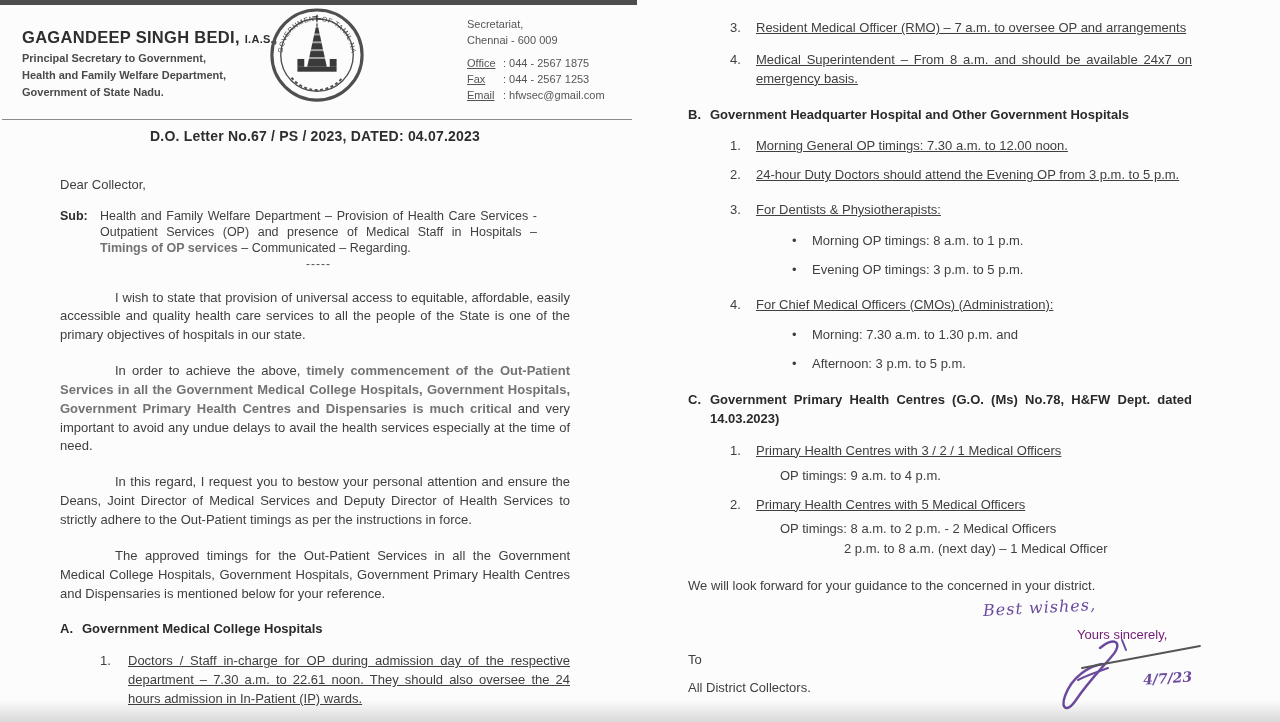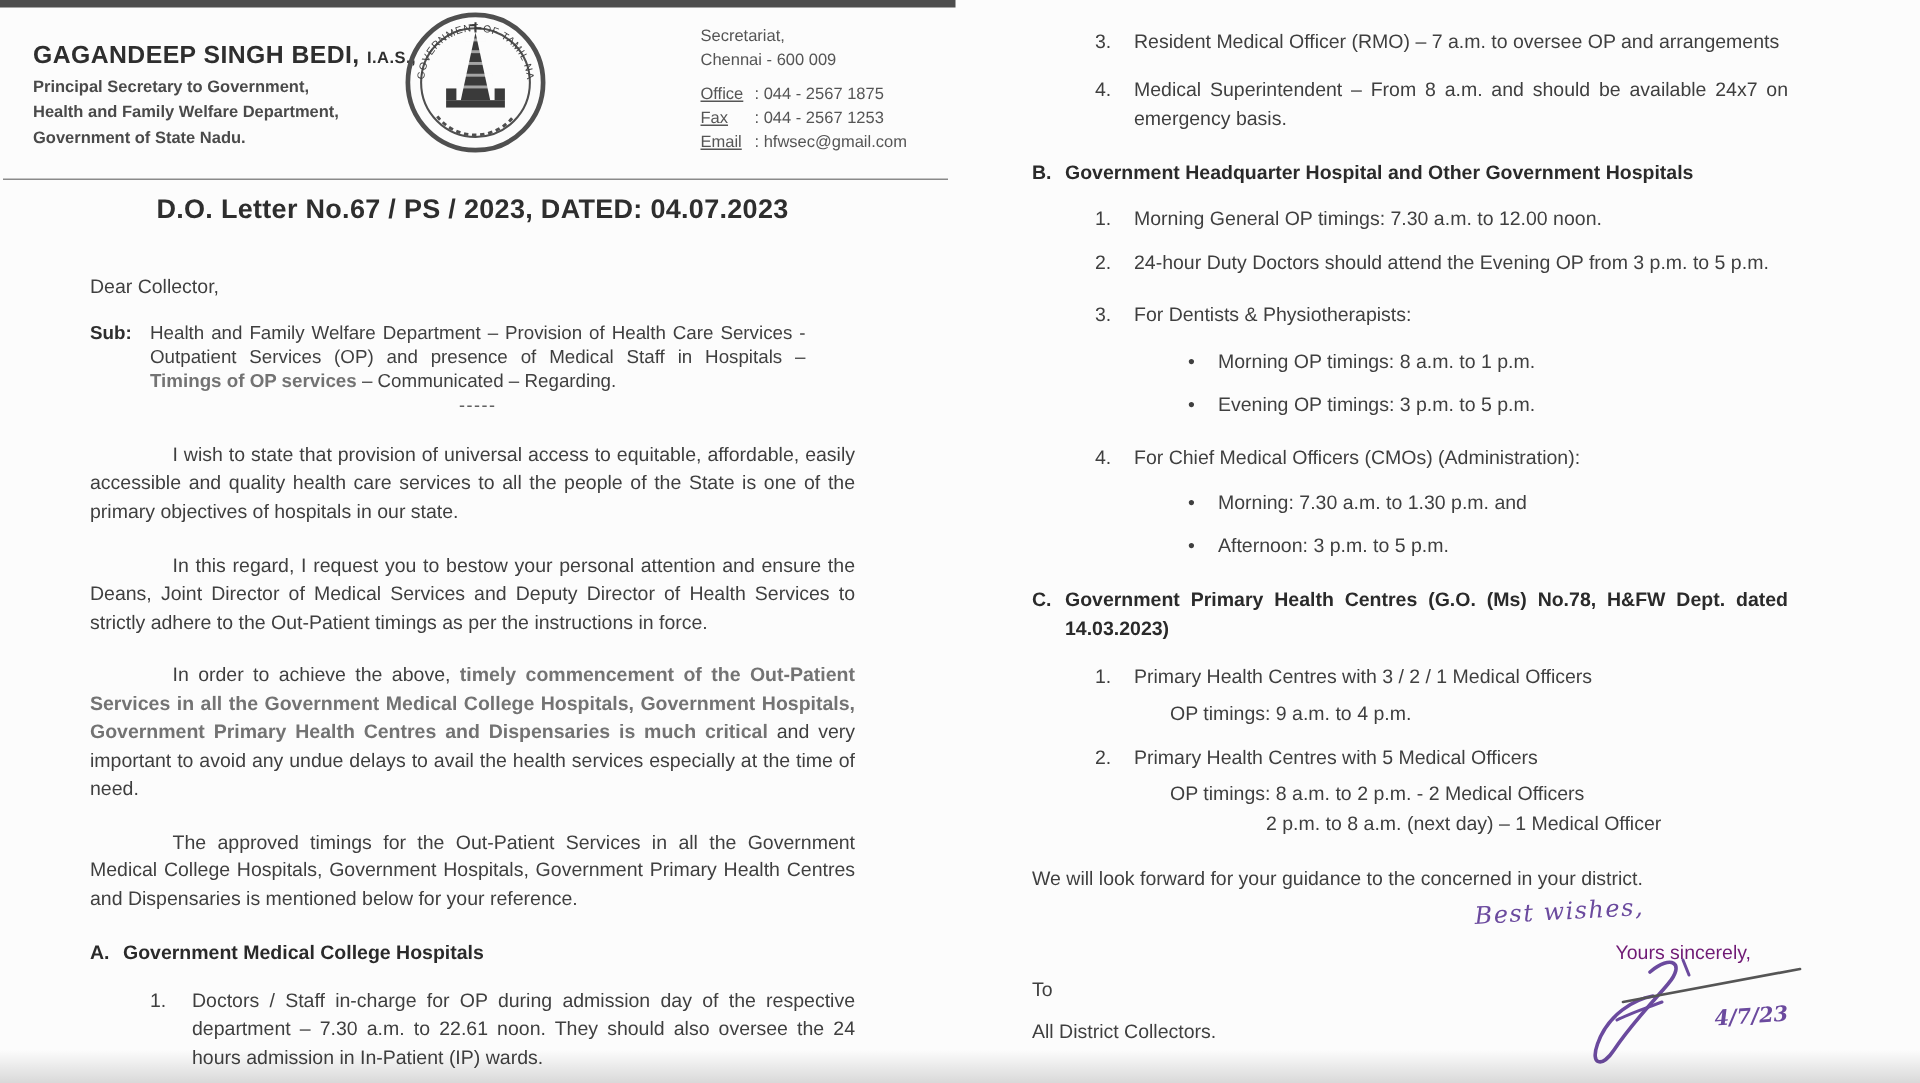--- a/index.html
+++ b/index.html
@@ -23,38 +23,38 @@
   .lh-name .ias{font-size:11px;font-weight:bold;}
   .lh-title div{font-weight:bold;font-size:11px;color:#4a4a4a;line-height:1.55;}
   .seal{position:absolute;left:268px;top:6px;}
   .lh-right{position:absolute;left:467px;top:17px;font-size:11px;color:#555;line-height:1.45;}
   .lh-contact{margin-top:7px;}
   .lh-contact-row{display:flex;}
   .lh-contact-row .cl{width:36px;display:inline-block;text-decoration:underline;}
   .lh-rule{position:absolute;left:2px;top:119px;width:630px;border-top:1.6px solid #8a8a8a;}
 
   .content{padding:0 70px 0 60px;}
-  .refline{margin-top:14px;text-align:center;font-weight:bold;font-size:18px;color:#2e2e2e;letter-spacing:.2px;}
+  .refline{margin-top:14px;text-align:center;font-weight:bold;font-size:14px;color:#2e2e2e;letter-spacing:.2px;}
   .salutation{margin-top:30px;}
   .subject{margin-top:13px;display:flex;font-size:12.5px;line-height:1.28;}
   .subject .sub-label{font-weight:bold;width:40px;flex:0 0 40px;color:#2e2e2e;}
   .subject .sub-text{width:437px;text-align:justify;}
   .subject b, .para b{color:#737373;}
   .dashes{width:437px;margin-left:40px;text-align:center;font-size:12px;letter-spacing:1px;margin-top:0;color:#555;}
   .para{margin:15px 0 0 0;text-align:justify;text-indent:55px;}
   .para.mt17{margin-top:17px;}
 
   .sec-head{display:flex;font-weight:bold;color:#2a2a2a;}
   .sec-head .sec-label{flex:0 0 22px;}
   .sec-head .sec-title{flex:1;text-align:justify;}
   .page-left .sec-head{margin-top:17px;}
 
   .num-item{display:flex;margin-top:13px;}
   .num-item .num{flex:0 0 28px;}
-  .num-item .itext{flex:1;text-align:justify;}
+  .num-item .itext{flex:1;text-align:justify;text-decoration:underline;}
   .page-left .num-item{margin-left:40px;}
   .page-right .num-item{margin-left:42px;}
   .page-right .num-item .num{flex:0 0 26px;}
 
   .rp-content{padding:0 88px 0 48px;}
   .page-right .sec-head{margin-top:17px;}
   .bullet-row{display:flex;margin:10px 0 0 104px;}
   .bullet-row .dot{flex:0 0 20px;font-size:13px;}
   .sub-line{margin:6px 0 0 92px;}
   .sub-line.indent2{margin-left:156px;}
@@ -146,23 +146,23 @@
       <div class="subject">
         <span class="sub-label">Sub:</span>
         <div class="sub-text">
           <span>Health and Family Welfare Department – Provision of Health Care Services - Outpatient Services (OP) and presence of Medical Staff in Hospitals – </span><b>Timings of OP services</b><span> – Communicated – Regarding.</span>
         </div>
       </div>
       <div class="dashes">-----</div>
 
       <p class="para">I wish to state that provision of universal access to equitable, affordable, easily accessible and quality health care services to all the people of the State is one of the primary objectives of hospitals in our state.</p>
 
+      <p class="para mt17"><span>In order to achieve the above, </span><b>timely commencement of the Out-Patient Services in all the Government Medical College Hospitals, Government Hospitals, Government Primary Health Centres and Dispensaries is much critical</b><span> and very important to avoid any undue delays to avail the health services especially at the time of need.</span></p>
+
       <p class="para mt17">In this regard, I request you to bestow your personal attention and ensure the Deans, Joint Director of Medical Services and Deputy Director of Health Services to strictly adhere to the Out-Patient timings as per the instructions in force.</p>
-
-      <p class="para mt17"><span>In order to achieve the above, </span><b>timely commencement of the Out-Patient Services in all the Government Medical College Hospitals, Government Hospitals, Government Primary Health Centres and Dispensaries is much critical</b><span> and very important to avoid any undue delays to avail the health services especially at the time of need.</span></p>
       <p class="para mt17">The approved timings for the Out-Patient Services in all the Government Medical College Hospitals, Government Hospitals, Government Primary Health Centres and Dispensaries is mentioned below for your reference.</p>
 
       <div class="sec-head">
         <span class="sec-label">A.</span>
         <span class="sec-title">Government Medical College Hospitals</span>
       </div>
 
       <div class="num-item">
         <span class="num">1.</span>
         <span class="itext">Doctors / Staff in-charge for OP during admission day of the respective department – 7.30 a.m. to 22.61 noon.  They should also oversee the 24 hours admission in In-Patient (IP) wards.</span>

